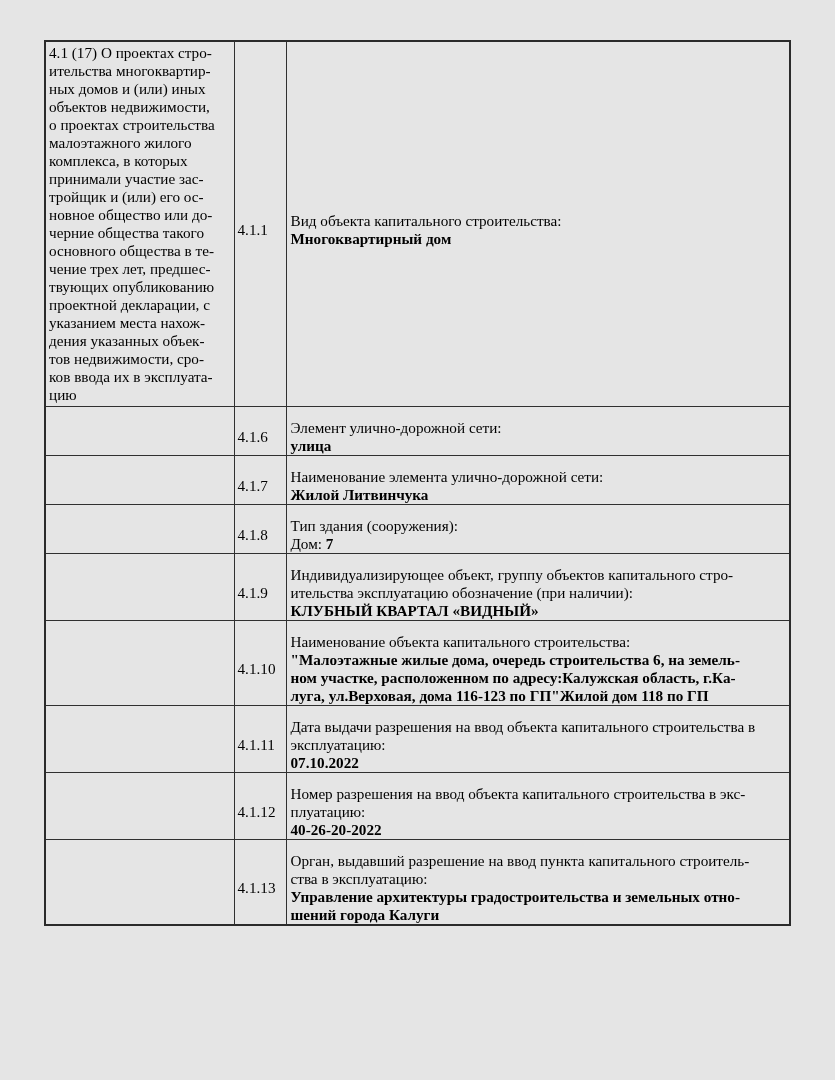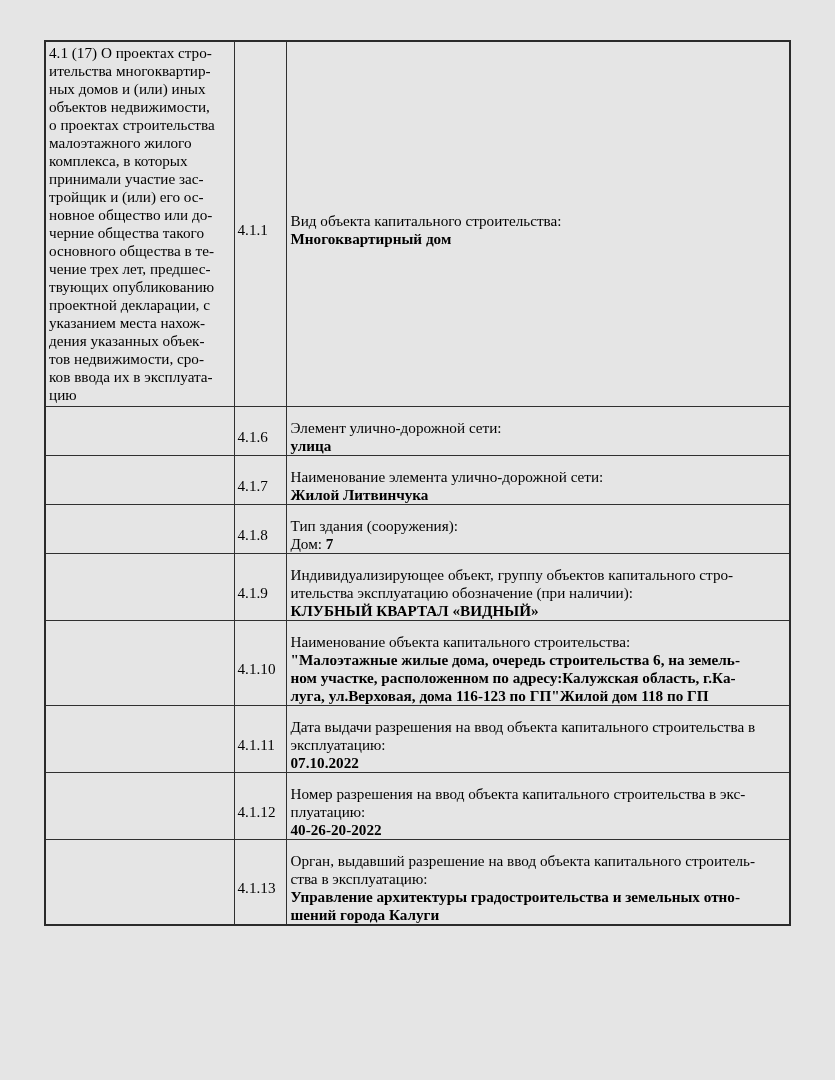--- a/index.html
+++ b/index.html
@@ -175,21 +175,21 @@
           <div class="val">40-26-20-2022</div>
         </td>
       </tr>
 
       <tr>
         <td class="c1"></td>
         <td class="c2">
           <span>4.1.13</span>
         </td>
         <td class="c3">
-          <div class="lbl">Орган, выдавший разрешение на ввод объекта капитального строитель-
+          <div class="lbl">Орган, выдавший разрешение на ввод пункта капитального строитель-
 ства в эксплуатацию:</div>
           <div class="val">Управление архитектуры градостроительства и земельных отно-
 шений города Калуги</div>
         </td>
       </tr>
 
     </tbody>
   </table>
 </div>
 

